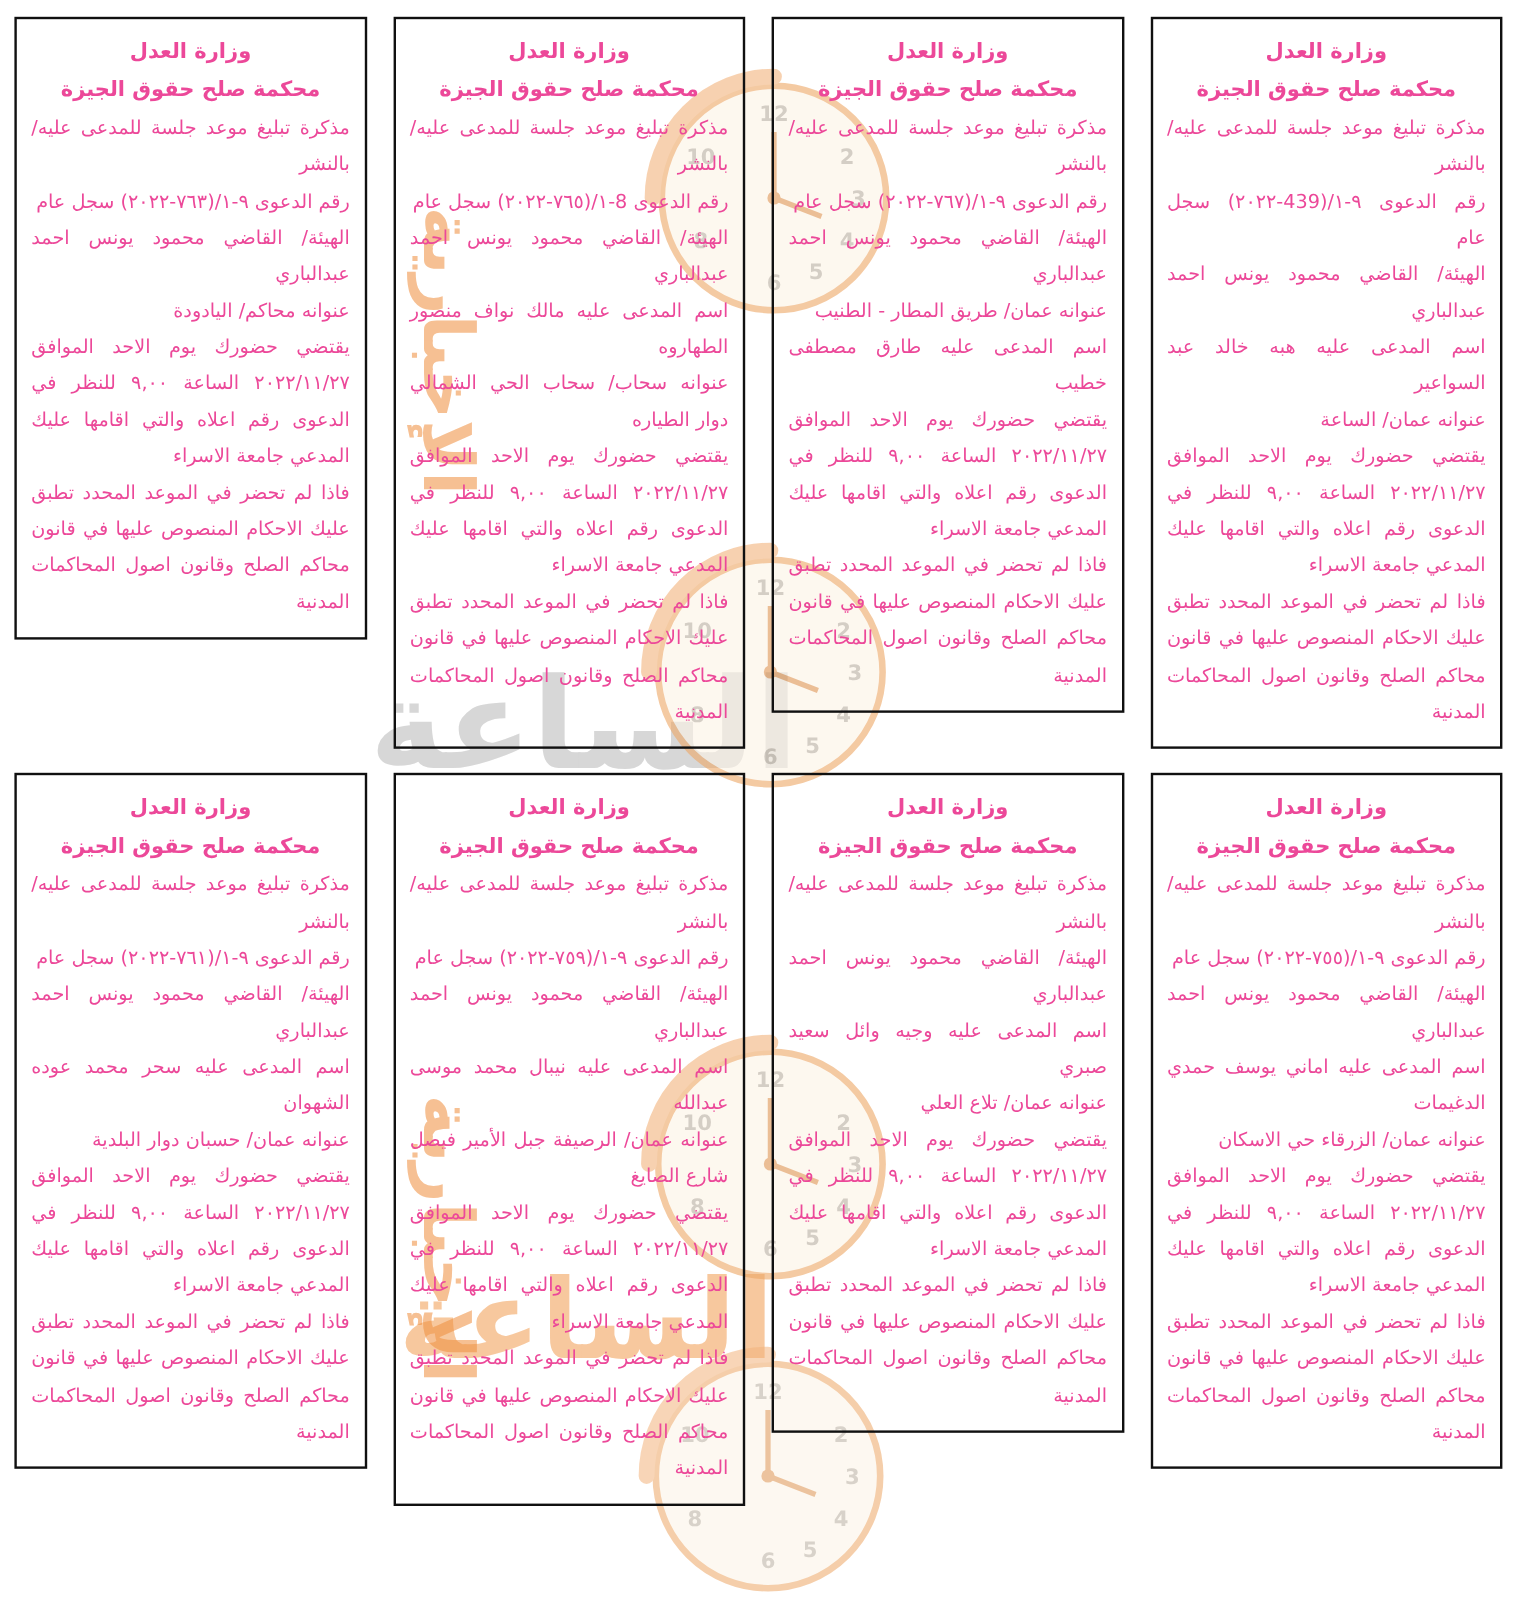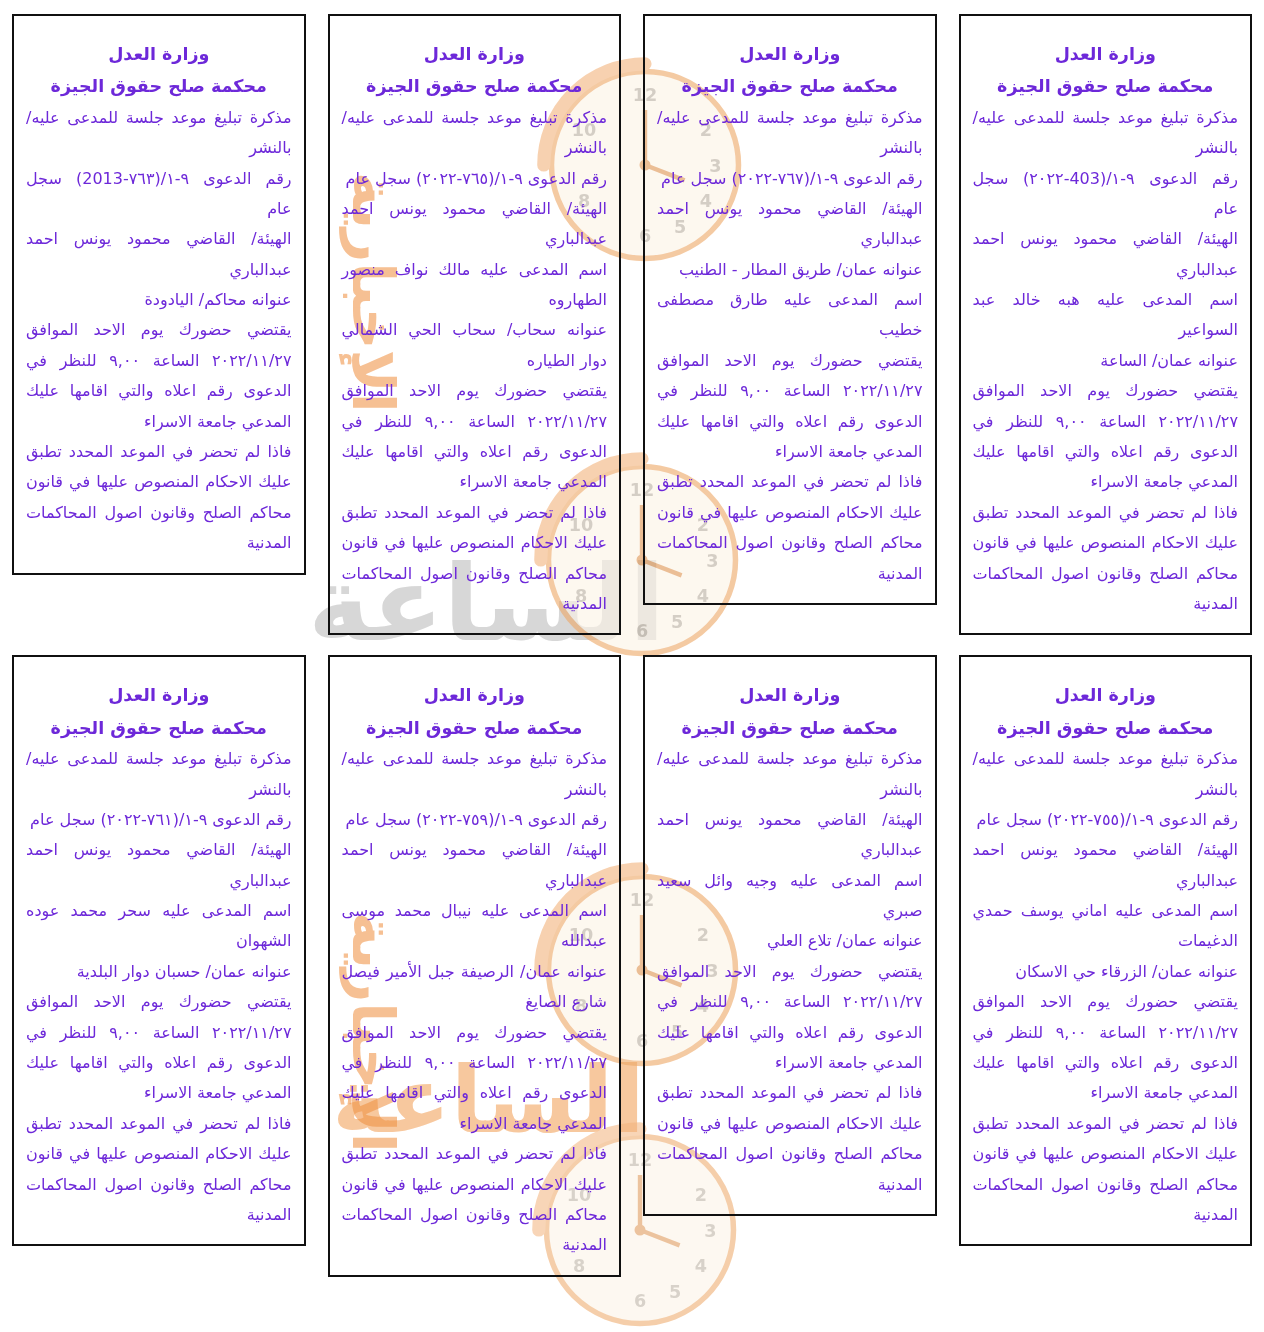--- a/index.html
+++ b/index.html
@@ -42,22 +42,22 @@
     display: grid;
     grid-template-columns: repeat(4, 1fr);
     column-gap: 22px;
     row-gap: 20px;
     padding: 14px 12px;
     align-items: start;
   }
   .notice {
     border: 2px solid #101010;
     background: transparent;
-    padding: 22px 12px 14px;
-    color: #6d28d9;
+    padding: 11px 12px 14px;
+    color: #ec4899;
   }
   .notice-head {
     margin: 0;
     text-align: center;
     font-size: 17.5px;
     font-weight: 700;
     line-height: 1.85;
   }
   .notice-line {
     margin: 0;
@@ -139,21 +139,21 @@
           <text x="155.4" y="74.0" text-anchor="middle" font-size="16" font-weight="bold" fill="#b9ae9f">2</text>
         </svg></div>
     </div>
 
   <div class="notices-grid">
 
   <article class="notice">
     <h2 class="notice-head">وزارة العدل</h2>
     <h2 class="notice-head">محكمة صلح حقوق الجيزة</h2>
     <p class="notice-line">مذكرة تبليغ موعد جلسة للمدعى عليه/ بالنشر</p>
-    <p class="notice-line">رقم الدعوى ٩-١/(403-٢٠٢٢) سجل عام</p>
+    <p class="notice-line">رقم الدعوى ٩-١/(439-٢٠٢٢) سجل عام</p>
     <p class="notice-line">الهيئة/ القاضي محمود يونس احمد عبدالباري</p>
     <p class="notice-line">اسم المدعى عليه هبه خالد عبد السواعير</p>
     <p class="notice-line">عنوانه عمان/ الساعة</p>
     <p class="notice-line">يقتضي حضورك يوم الاحد الموافق ٢٠٢٢/١١/٢٧ الساعة ٩,٠٠ للنظر في الدعوى رقم اعلاه والتي اقامها عليك المدعي جامعة الاسراء</p>
     <p class="notice-line">فاذا لم تحضر في الموعد المحدد تطبق عليك الاحكام المنصوص عليها في قانون محاكم الصلح وقانون اصول المحاكمات المدنية</p>
   </article>
 
   <article class="notice">
     <h2 class="notice-head">وزارة العدل</h2>
     <h2 class="notice-head">محكمة صلح حقوق الجيزة</h2>
@@ -163,33 +163,33 @@
     <p class="notice-line">عنوانه عمان/ طريق المطار - الطنيب</p>
     <p class="notice-line">اسم المدعى عليه طارق مصطفى خطيب</p>
     <p class="notice-line">يقتضي حضورك يوم الاحد الموافق ٢٠٢٢/١١/٢٧ الساعة ٩,٠٠ للنظر في الدعوى رقم اعلاه والتي اقامها عليك المدعي جامعة الاسراء</p>
     <p class="notice-line">فاذا لم تحضر في الموعد المحدد تطبق عليك الاحكام المنصوص عليها في قانون محاكم الصلح وقانون اصول المحاكمات المدنية</p>
   </article>
 
   <article class="notice">
     <h2 class="notice-head">وزارة العدل</h2>
     <h2 class="notice-head">محكمة صلح حقوق الجيزة</h2>
     <p class="notice-line">مذكرة تبليغ موعد جلسة للمدعى عليه/ بالنشر</p>
-    <p class="notice-line">رقم الدعوى ٩-١/(٧٦٥-٢٠٢٢) سجل عام</p>
+    <p class="notice-line">رقم الدعوى 8-١/(٧٦٥-٢٠٢٢) سجل عام</p>
     <p class="notice-line">الهيئة/ القاضي محمود يونس احمد عبدالباري</p>
     <p class="notice-line">اسم المدعى عليه مالك نواف منصور الطهاروه</p>
     <p class="notice-line">عنوانه سحاب/ سحاب الحي الشمالي دوار الطياره</p>
     <p class="notice-line">يقتضي حضورك يوم الاحد الموافق ٢٠٢٢/١١/٢٧ الساعة ٩,٠٠ للنظر في الدعوى رقم اعلاه والتي اقامها عليك المدعي جامعة الاسراء</p>
     <p class="notice-line">فاذا لم تحضر في الموعد المحدد تطبق عليك الاحكام المنصوص عليها في قانون محاكم الصلح وقانون اصول المحاكمات المدنية</p>
   </article>
 
   <article class="notice">
     <h2 class="notice-head">وزارة العدل</h2>
     <h2 class="notice-head">محكمة صلح حقوق الجيزة</h2>
     <p class="notice-line">مذكرة تبليغ موعد جلسة للمدعى عليه/ بالنشر</p>
-    <p class="notice-line">رقم الدعوى ٩-١/(٧٦٣-2013) سجل عام</p>
+    <p class="notice-line">رقم الدعوى ٩-١/(٧٦٣-٢٠٢٢) سجل عام</p>
     <p class="notice-line">الهيئة/ القاضي محمود يونس احمد عبدالباري</p>
     <p class="notice-line">عنوانه محاكم/ اليادودة</p>
     <p class="notice-line">يقتضي حضورك يوم الاحد الموافق ٢٠٢٢/١١/٢٧ الساعة ٩,٠٠ للنظر في الدعوى رقم اعلاه والتي اقامها عليك المدعي جامعة الاسراء</p>
     <p class="notice-line">فاذا لم تحضر في الموعد المحدد تطبق عليك الاحكام المنصوص عليها في قانون محاكم الصلح وقانون اصول المحاكمات المدنية</p>
   </article>
 
   <article class="notice">
     <h2 class="notice-head">وزارة العدل</h2>
     <h2 class="notice-head">محكمة صلح حقوق الجيزة</h2>
     <p class="notice-line">مذكرة تبليغ موعد جلسة للمدعى عليه/ بالنشر</p>

